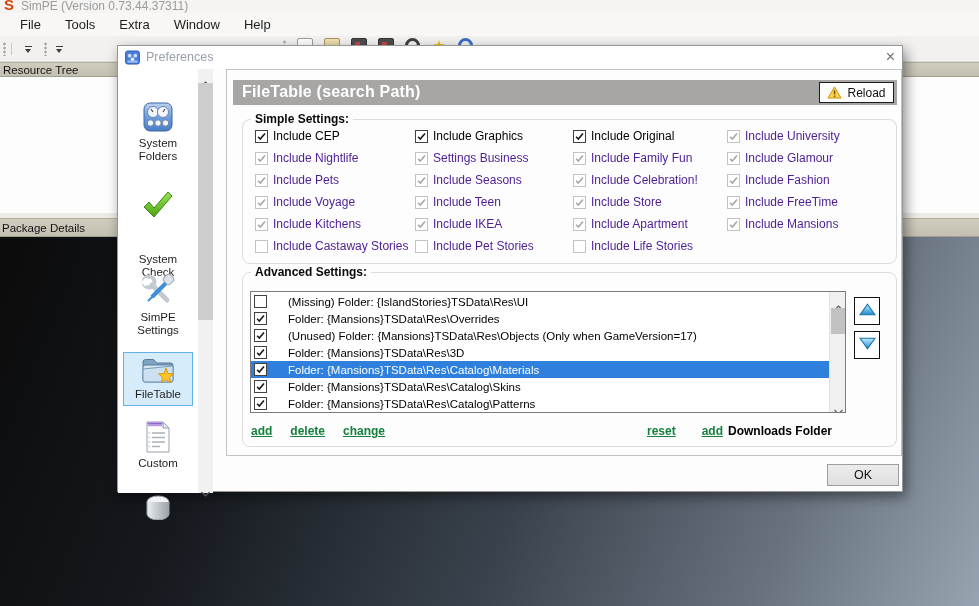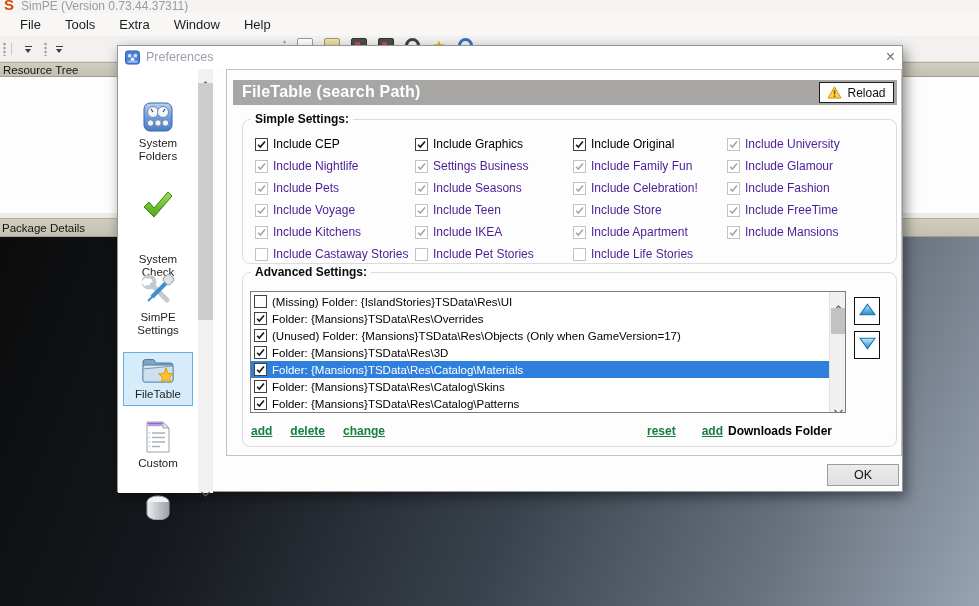--- a/index.html
+++ b/index.html
@@ -71,31 +71,31 @@
   .reload{position:absolute;right:3px;top:2px;width:75px;height:21px;border:1.5px solid #1c1c1c;background:#fdfdfd;
     display:flex;align-items:center;justify-content:center;gap:5px;font-size:12px;color:#111;padding:0;
     font-family:inherit;}
   .warn{display:inline-flex;width:15px;height:13px;}
 
   .gbox{position:absolute;left:15px;width:655px;border:1px solid #dcdcdc;border-radius:8px;}
   .gbox.simple{top:49px;height:145px;}
   .gbox.adv{top:202px;height:175px;}
   .gcap{position:absolute;left:8px;top:-8px;background:#fdfdfd;padding:0 4px;font-size:12px;font-weight:bold;color:#0a0a0a;}
 
-  .cols{position:absolute;left:12px;top:13px;display:flex;}
+  .cols{position:absolute;left:12px;top:5px;display:flex;}
   .cb-col{width:160px;} .cb-col:nth-child(2){width:158px;} .cb-col:nth-child(3){width:154px;} .cb-col:nth-child(4){width:160px;}
   .cb-row{display:flex;align-items:center;height:22px;gap:5px;font-size:12px;color:#000;}
   .cb-row.dis{color:#4c1d95;}
   .cb{width:13px;height:13px;border:1px solid #414141;background:#fff;display:inline-flex;align-items:center;justify-content:center;flex:none;}
   .cb svg{width:11px;height:11px;display:block;}
   .cb.cbd{border-color:#c3c3c3;}
 
   .list{position:absolute;left:7px;top:18px;width:596px;height:122px;background:#fff;border:1px solid #7b7b7b;overflow:hidden;}
   .list-rows{position:absolute;left:0;top:1px;right:16px;}
-  .list-row{display:flex;align-items:center;height:17px;gap:5px;padding-left:3px;font-size:11.5px;color:#000;white-space:nowrap;}
+  .list-row{display:flex;align-items:center;height:17px;gap:21px;padding-left:3px;font-size:11.5px;color:#000;white-space:nowrap;}
   .list-row .cb{width:13px;height:13px;}
   .list-row.selrow{background:#2f80dd;color:#fff;}
   .list-sb{position:absolute;right:0;top:0;width:16px;height:100%;background:#f0f0f0;border-left:1px solid #e2e2e2;}
   .lsb-thumb{position:absolute;left:1px;top:16px;width:14px;height:26px;background:#c2c2c2;}
   .list-sb .chev{left:3.5px;}
   .list-sb .chev.up{top:5px;} .list-sb .chev.down{bottom:5px;}
 
   .mv{position:absolute;left:611px;width:26px;height:28px;background:#fff;border:1.6px solid #111;
     display:flex;align-items:center;justify-content:center;padding:0;}
   .mv.mv1{top:24px;} .mv.mv2{top:58px;}

